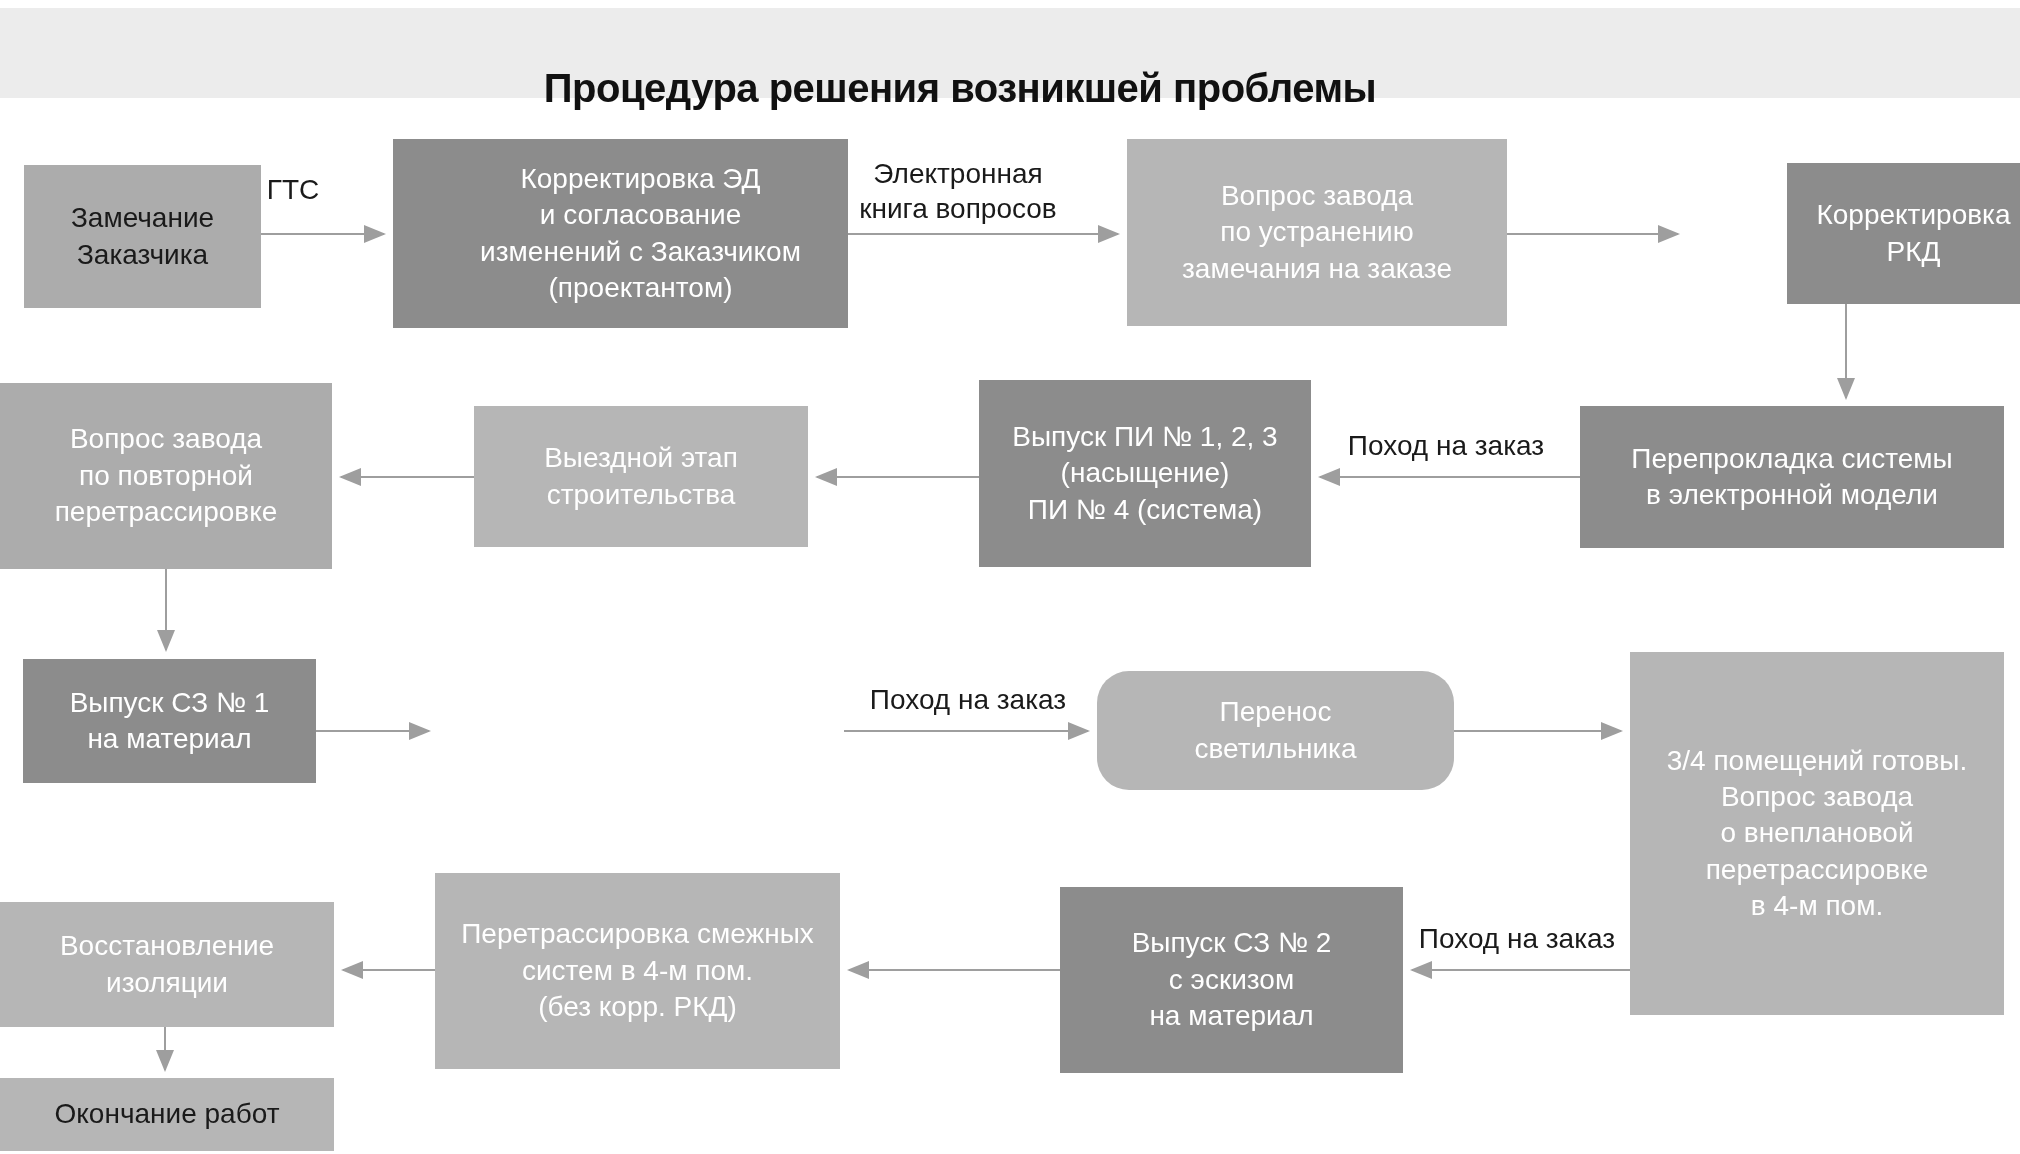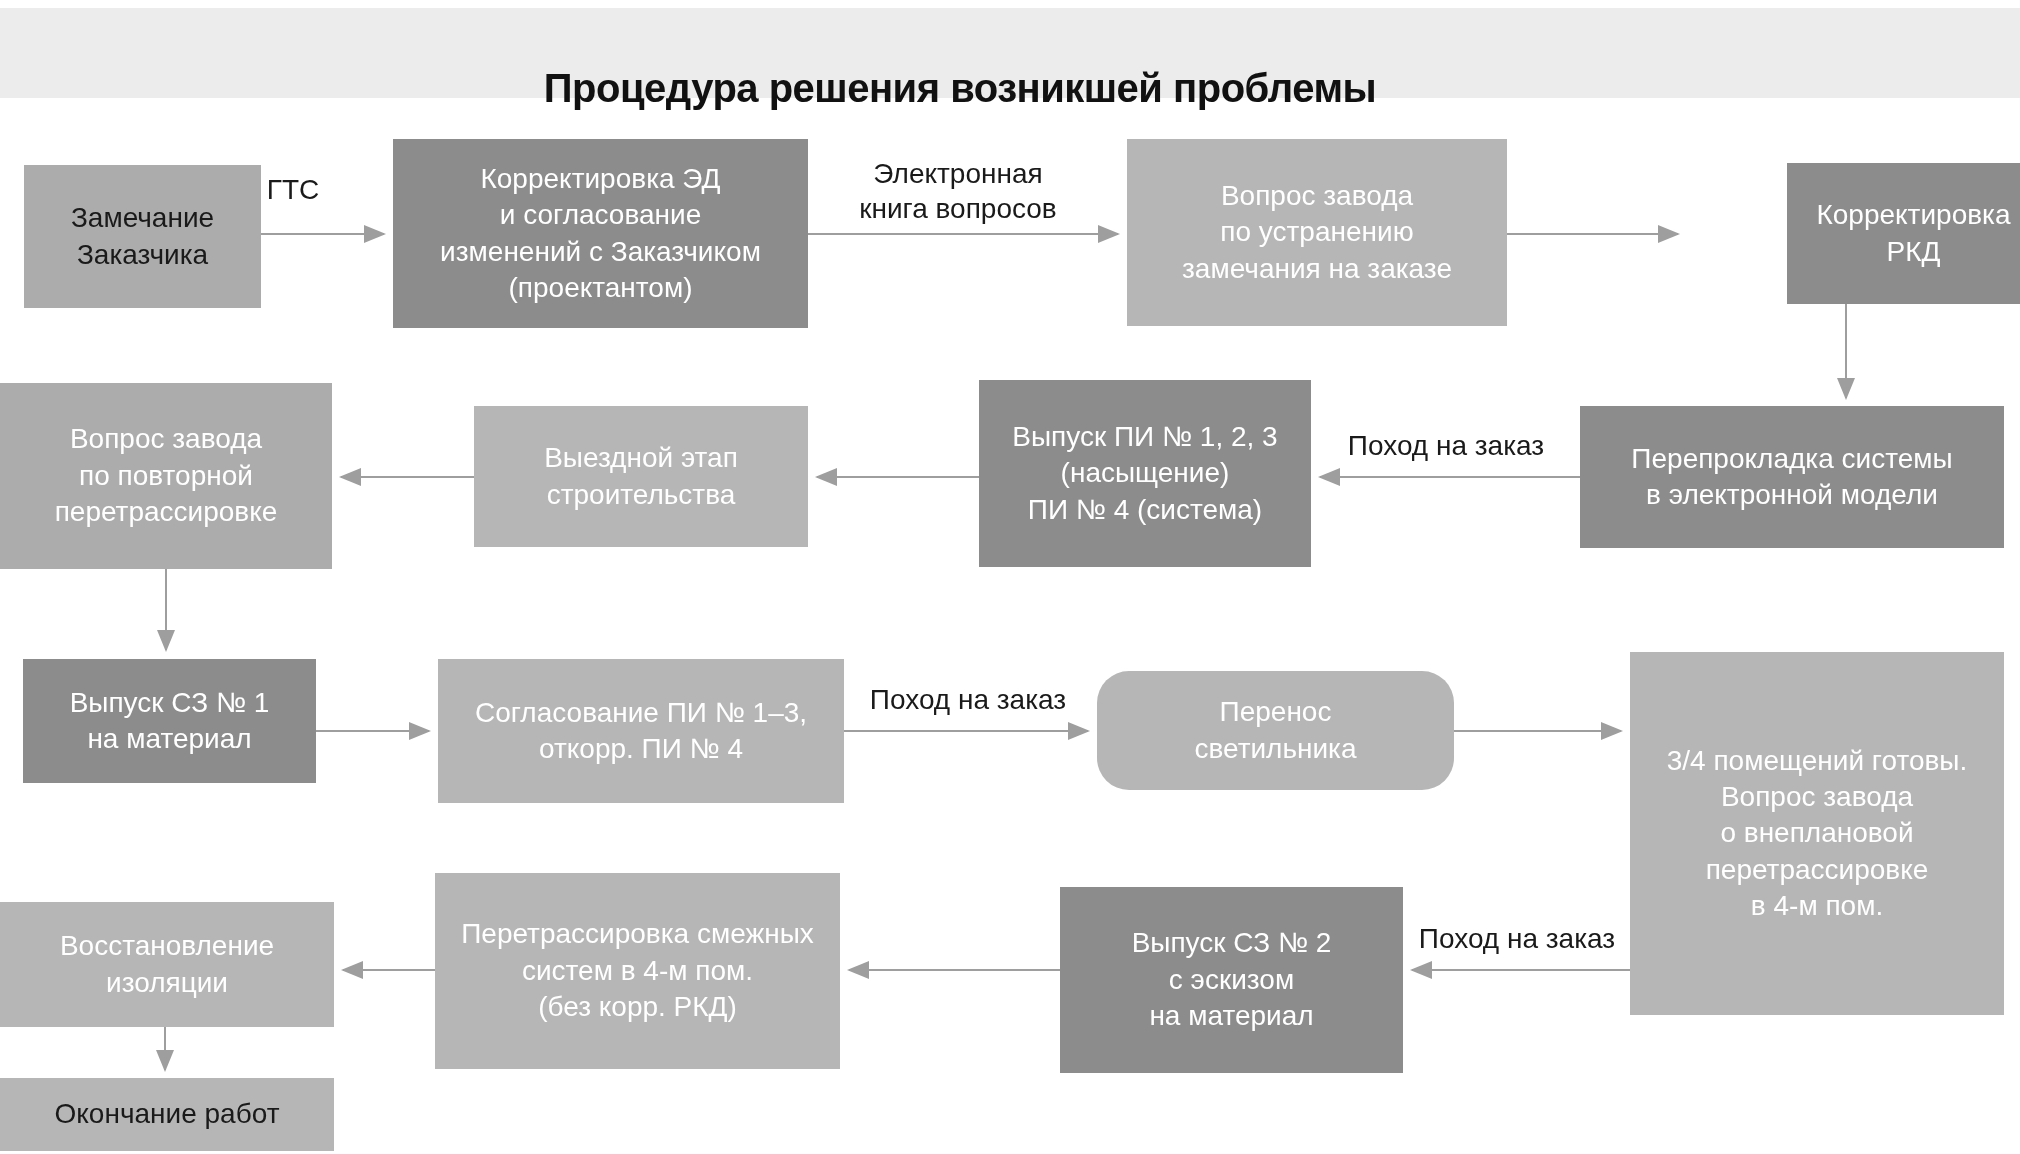--- a/index.html
+++ b/index.html
@@ -85,21 +85,21 @@
 
     <line x1="1630" y1="970" x2="1412" y2="970" stroke="#9E9E9E" stroke-width="2" marker-end="url(#ah)"></line>
     <line x1="1060" y1="970" x2="849" y2="970" stroke="#9E9E9E" stroke-width="2" marker-end="url(#ah)"></line>
     <line x1="435" y1="970" x2="343" y2="970" stroke="#9E9E9E" stroke-width="2" marker-end="url(#ah)"></line>
 
     <line x1="165" y1="1027" x2="165" y2="1070" stroke="#9E9E9E" stroke-width="2" marker-end="url(#ah)"></line>
   </svg>
 
   <div class="node mid text-black" style="left:0; top:165px; width:237px; height:143px;margin-left:24px;">Замечание
 Заказчика</div>
-  <div class="node dark" style="left:393px; top:139px; width:415px; height:189px;">Корректировка ЭД
+  <div class="node dark" style="left:393px; top:139px; width:415px; height:189px;padding-left:40px;">Корректировка ЭД
 и согласование
 изменений с Заказчиком
 (проектантом)</div>
   <div class="node light" style="left:1127px; top:139px; width:380px; height:187px;">Вопрос завода
 по устранению
 замечания на заказе</div>
   <div class="node dark" style="left:1787px; top:163px; width:253px; height:141px;">Корректировка РКД</div>
 
   <div class="node dark" style="left:1580px; top:406px; width:424px; height:142px;">Перепрокладка системы
 в электронной модели</div>
@@ -107,22 +107,20 @@
 (насыщение)
 ПИ № 4 (система)</div>
   <div class="node light" style="left:474px; top:406px; width:334px; height:141px;">Выездной этап
 строительства</div>
   <div class="node mid" style="left:0; top:383px; width:332px; height:186px;">Вопрос завода
 по повторной
 перетрассировке</div>
 
   <div class="node dark" style="left:23px; top:659px; width:293px; height:124px;">Выпуск СЗ № 1
 на материал</div>
-  <div class="node light" style="left:438px; top:659px; width:406px; height:144px;">Согласование ПИ № 1–3,
-откорр. ПИ № 4</div>
   <div class="node light" style="left:1097px; top:671px; width:357px; height:119px;border-radius:32px;">Перенос
 светильника</div>
   <div class="node light" style="left:1630px; top:652px; width:374px; height:363px;text-align:center;">3/4 помещений готовы.
 Вопрос завода
 о внеплановой
 перетрассировке
 в 4-м пом.</div>
 
   <div class="node dark" style="left:1060px; top:887px; width:343px; height:186px;">Выпуск СЗ № 2
 с эскизом

